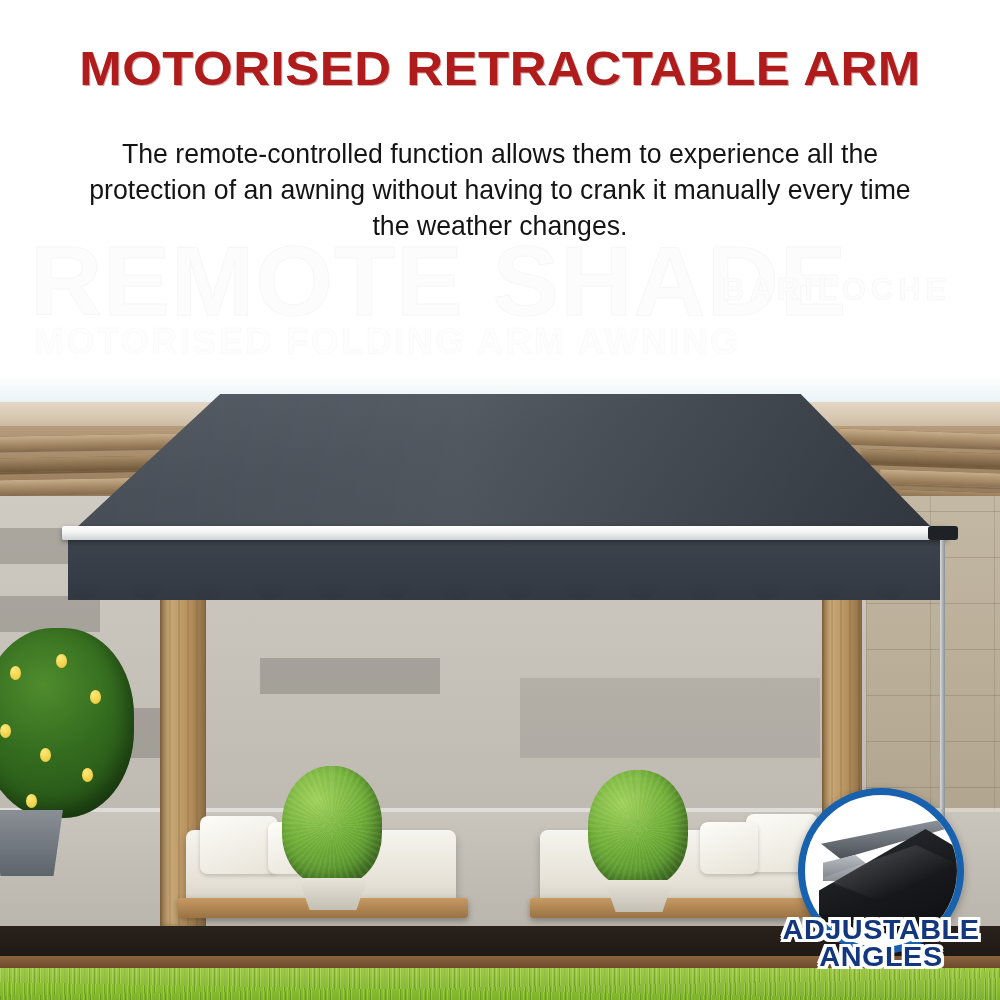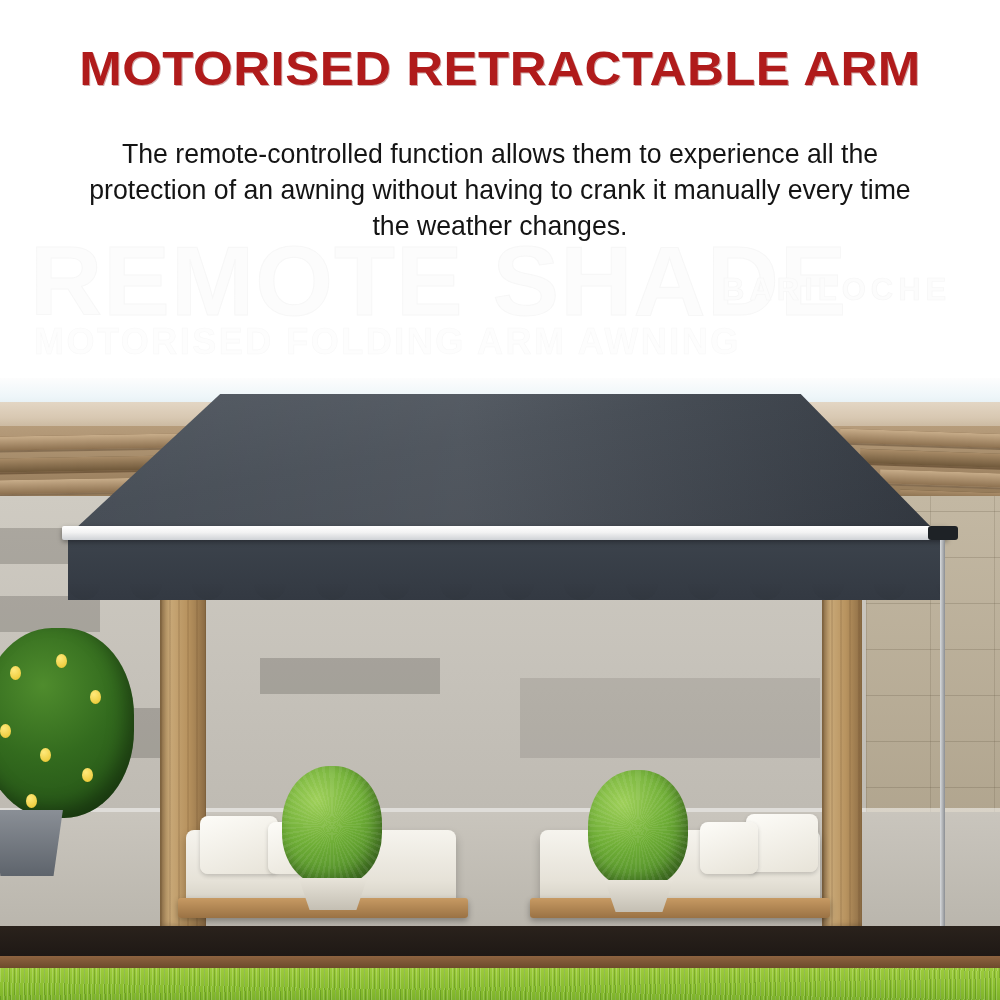--- a/index.html
+++ b/index.html
@@ -289,14 +289,27 @@
     <div class="pole"></div>
     <div class="pole-head"></div>
 
     <div class="deck"></div>
     <div class="deck-edge"></div>
     <div class="grass"></div>
 
   </div>
 
 
+  <div class="badge" style="left:798px;top:788px;">
+    <div class="ring">
+      <div class="ang-top"></div>
+      <div class="ang-grey"></div>
+      <div class="ang-main"></div>
+      <div class="ang-fold"></div>
+      <div class="ang-scallop"></div>
+    </div>
+    <div class="label">
+      <span>ADJUSTABLE</span><br>
+      <span>ANGLES</span>
+    </div>
+  </div>
 
 </div>
 
 </body></html>

